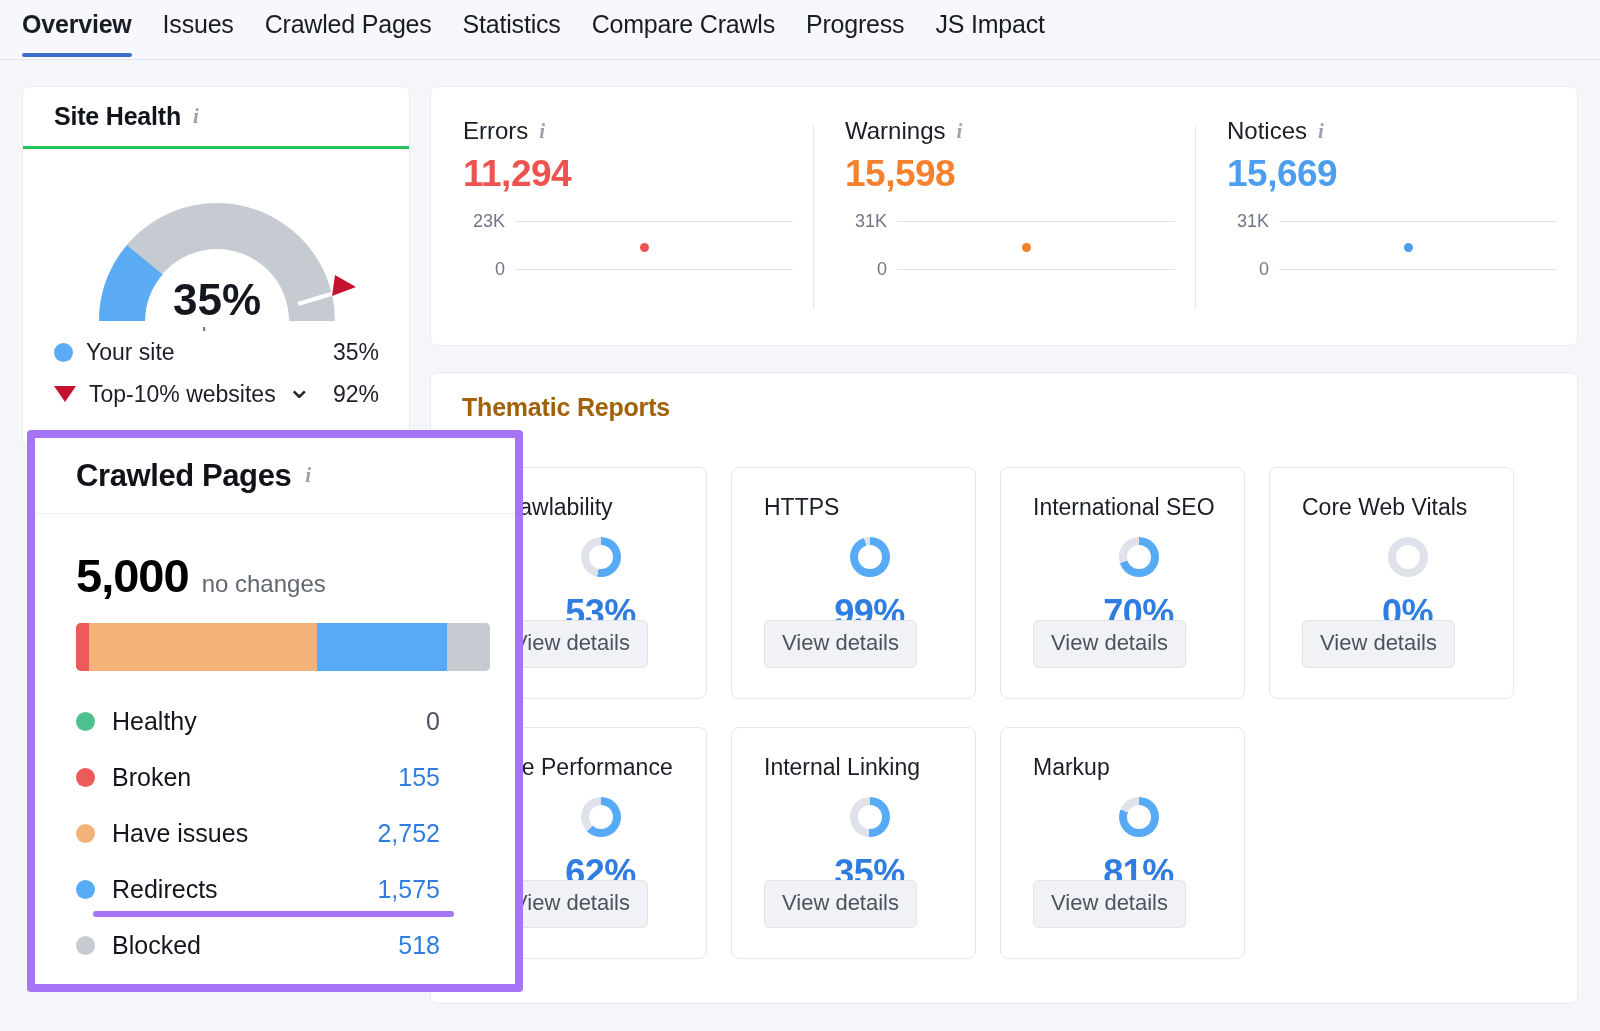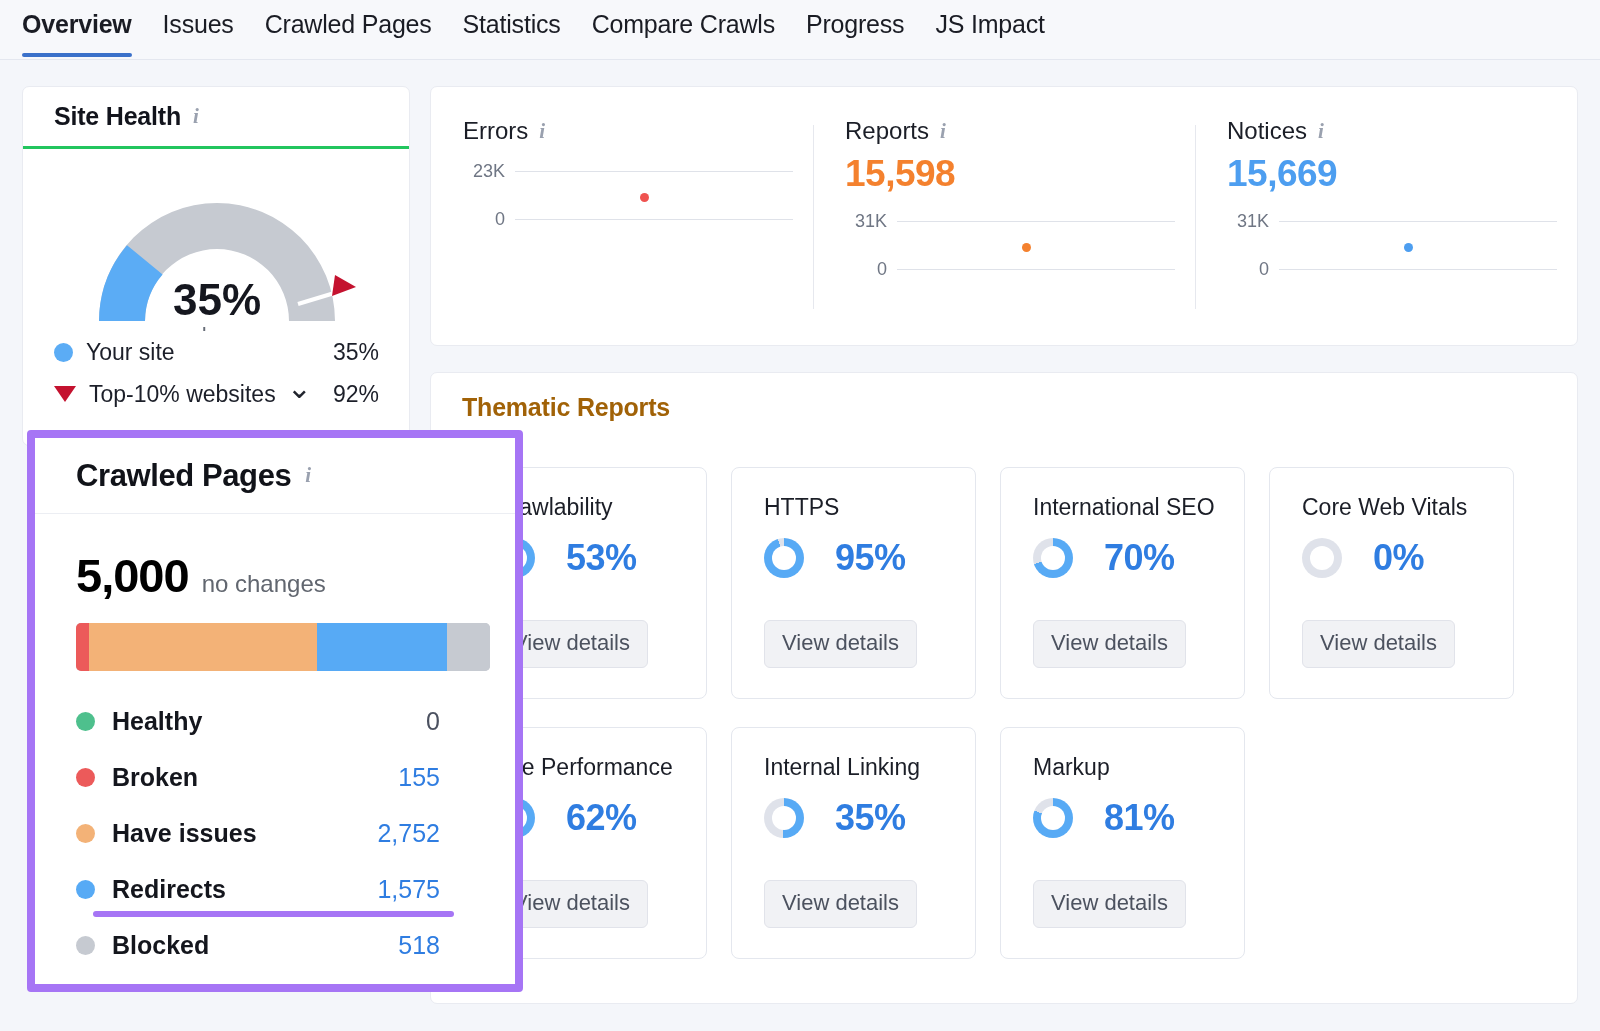--- a/index.html
+++ b/index.html
@@ -96,21 +96,21 @@
   .th-title { font-size: 25px; font-weight: bold; color: #a16207; padding: 20px 0 0 31px; letter-spacing:-0.2px;}
   .th-grid {
     position: absolute; left: 31px; top: 94px; width: 1086px;
     display: grid; grid-template-columns: repeat(4, 245px); gap: 28px 24px;
   }
   .th-card {
     background: #fff; border: 1px solid #e4e7ee; border-radius: 8px;
     height: 232px; padding: 26px 0 0 32px; position: relative;
   }
   .th-name { font-size: 23px; color: #1b1e27; white-space: nowrap; }
-  .th-metric { display: flex; align-items: center; gap: 31px; margin-top: 16px; }
+  .th-metric { display: flex; align-items: center; gap: 15px; margin-top: 16px; flex-direction: column; }
   .th-pct { font-size: 36px; font-weight: bold; color: #2f7de1; letter-spacing: -0.5px;}
   .donut { width: 40px; height: 40px; border-radius: 50%; position: relative; flex: none; }
   .donut:after {
     content:""; position:absolute; left:50%; top:50%; transform:translate(-50%,-50%);
     width: 24px; height: 24px; border-radius: 50%; background:#fff;
   }
   .vd-btn {
     position: absolute; left: 32px; bottom: 30px;
     background: #f1f2f5; border: 1px solid #e1e3ea; border-radius: 6px;
     font-size: 22px; color: #4c525f; padding: 9px 17px 11px 17px; cursor: pointer;
@@ -136,21 +136,21 @@
   .cp-bar {
     margin-top: 20px; width: 414px; height: 48px; border-radius: 5px;
     display: flex; overflow: hidden; background: #c6cad1;
   }
   .cp-bar span { display: block; height: 100%; }
   .cp-list { margin-top: 22px; width: 414px; }
   .cp-row {
     display: flex; align-items: center; height: 56px; position: relative;
     font-size: 25px; color: #14161d;
   }
-  .cp-row .lbl { margin-left: 17px; font-weight: bold; }
+  .cp-row .lbl { margin-left: 17px; }
   .cp-row .val { margin-left: auto; padding-right: 50px; }
   .cp-row .val.zero { color: #4b5160; }
   .cp-row .val.link { color: #2f7de1; }
   .cp-underline {
     position: absolute; left: 17px; right: 36px; bottom: 0; height: 6px;
     background: #a675f5; border-radius: 3px;
   }
 </style>
 </head>
 <body>
@@ -199,31 +199,32 @@
     </div>
 </div>
 
 <div class="card" id="issues-card">
   <div class="issues-grid" id="issues-grid">
       <div class="issue-col">
         <div class="issue-head">
           <span class="issue-name">Errors</span>
           <span class="info-i">i</span>
         </div>
+        <div class="issue-num" style="color:#ef5350">11,294</div>
         <div class="spark">
           <div class="axlabel" style="top:-2px">23K</div>
           <div class="axline" style="top:8px"></div>
           <div class="axlabel" style="top:46px">0</div>
           <div class="axline" style="top:56px"></div>
           <div class="pt" style="background:#ef5350;left:177.1px;top:29.6px"></div>
         </div>
       </div>
       <div class="issue-col">
         <div class="issue-head">
-          <span class="issue-name">Reports</span>
+          <span class="issue-name">Warnings</span>
           <span class="info-i">i</span>
         </div>
         <div class="issue-num" style="color:#f4812e">15,598</div>
         <div class="spark">
           <div class="axlabel" style="top:-2px">31K</div>
           <div class="axline" style="top:8px"></div>
           <div class="axlabel" style="top:46px">0</div>
           <div class="axline" style="top:56px"></div>
           <div class="pt" style="background:#f4812e;left:177.1px;top:29.6px"></div>
         </div>
@@ -253,21 +254,21 @@
         <div class="th-metric">
           <span class="donut" style="background:conic-gradient(#57aaf5 0deg 191deg, #dfe2ea 191deg 360deg)"></span>
           <span class="th-pct">53%</span>
         </div>
         <button class="vd-btn">View details</button>
       </div>
       <div class="th-card">
         <div class="th-name">HTTPS</div>
         <div class="th-metric">
           <span class="donut" style="background:conic-gradient(#57aaf5 0deg 342deg, #dfe2ea 342deg 360deg)"></span>
-          <span class="th-pct">95%</span>
+          <span class="th-pct">99%</span>
         </div>
         <button class="vd-btn">View details</button>
       </div>
       <div class="th-card">
         <div class="th-name">International SEO</div>
         <div class="th-metric">
           <span class="donut" style="background:conic-gradient(#57aaf5 0deg 252deg, #dfe2ea 252deg 360deg)"></span>
           <span class="th-pct">70%</span>
         </div>
         <button class="vd-btn">View details</button>

